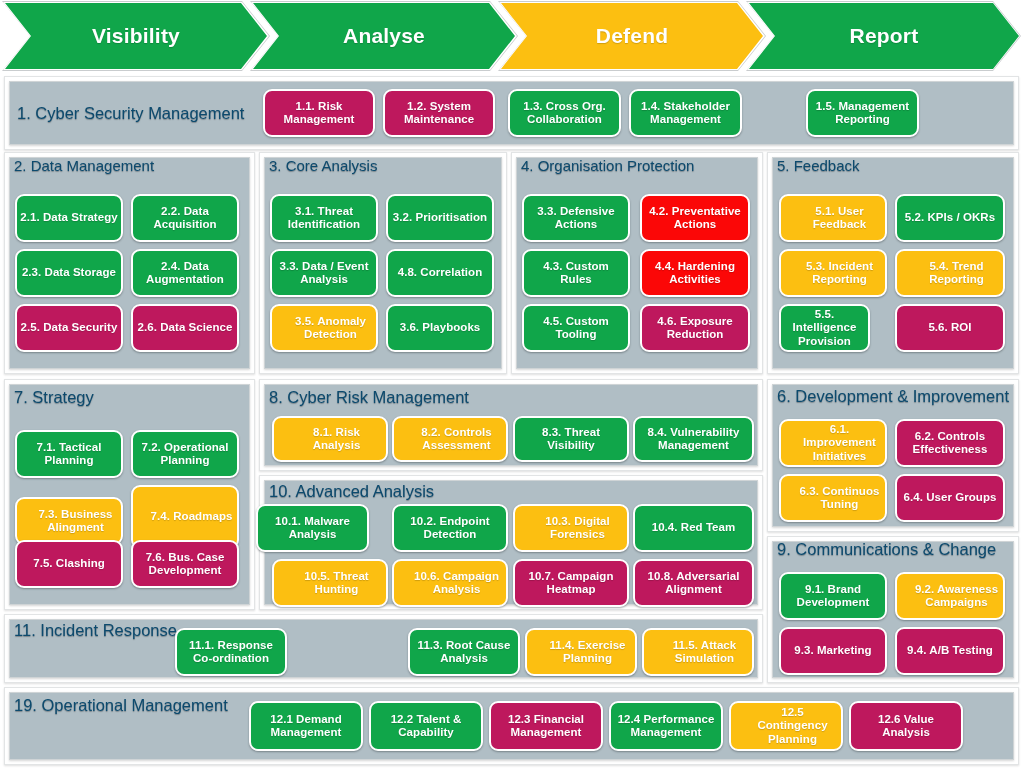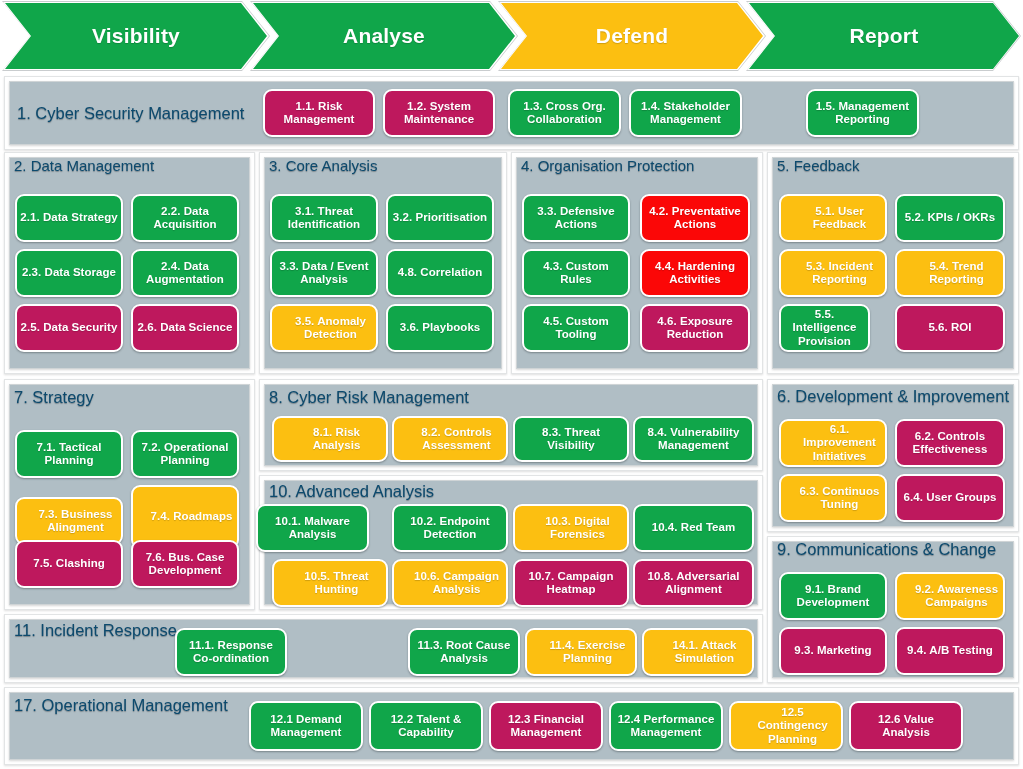--- a/index.html
+++ b/index.html
@@ -359,26 +359,26 @@
   <div class="tile g" style="left:175px;top:628px;width:112px;height:48px;">
       <span>11.1. Response Co-ordination</span>
     </div>
   <div class="tile g" style="left:408px;top:628px;width:112px;height:48px;">
       <span>11.3. Root Cause Analysis</span>
     </div>
   <div class="tile y" style="left:525px;top:628px;width:112px;height:48px;">
       <span>11.4. Exercise Planning</span>
     </div>
   <div class="tile y" style="left:642px;top:628px;width:112px;height:48px;">
-      <span>14.1. Attack Simulation</span>
+      <span>11.5. Attack Simulation</span>
     </div>
 
   <div class="panel-frame" style="left:4px;top:687px;width:1015px;height:78px;"></div>
   <div class="panel" style="left:9px;top:692px;width:1005px;height:68px;"></div>
-  <div class="panel-title big" style="left:14px;top:696px;">17. Operational Management</div>
+  <div class="panel-title big" style="left:14px;top:696px;">19. Operational Management</div>
   <div class="tile g" style="left:249px;top:701px;width:114px;height:50px;">
       <span>12.1 Demand Management</span>
     </div>
   <div class="tile g" style="left:369px;top:701px;width:114px;height:50px;align-items:center;">
       <span>12.2 Talent &amp; Capability</span>
     </div>
   <div class="tile s" style="left:489px;top:701px;width:114px;height:50px;">
       <span>12.3 Financial Management</span>
     </div>
   <div class="tile g" style="left:609px;top:701px;width:114px;height:50px;">

